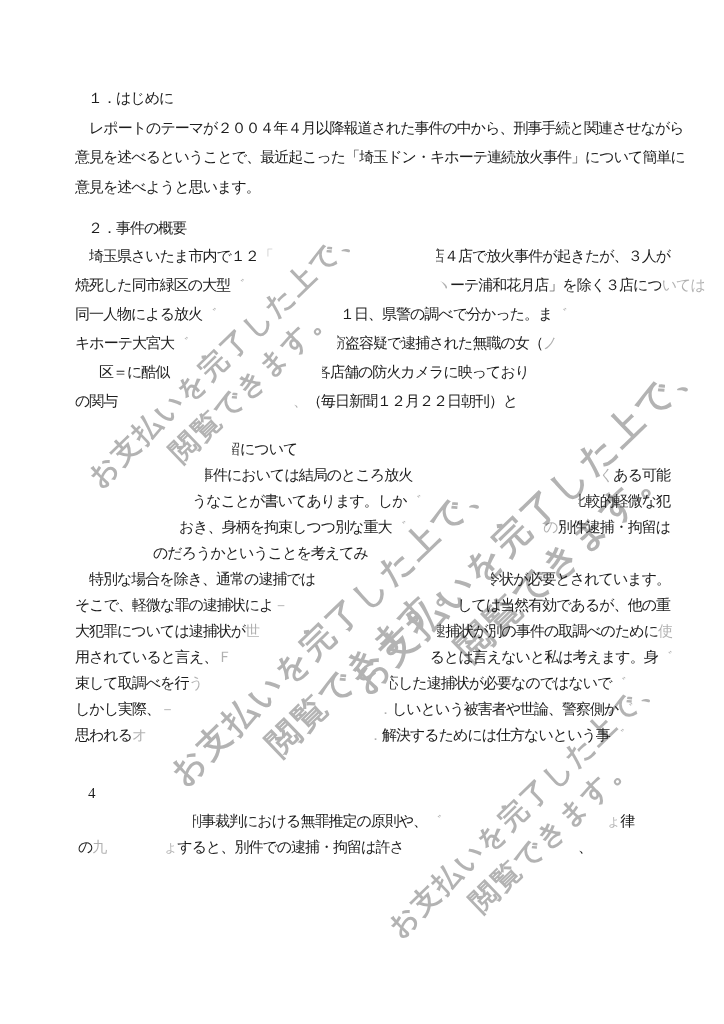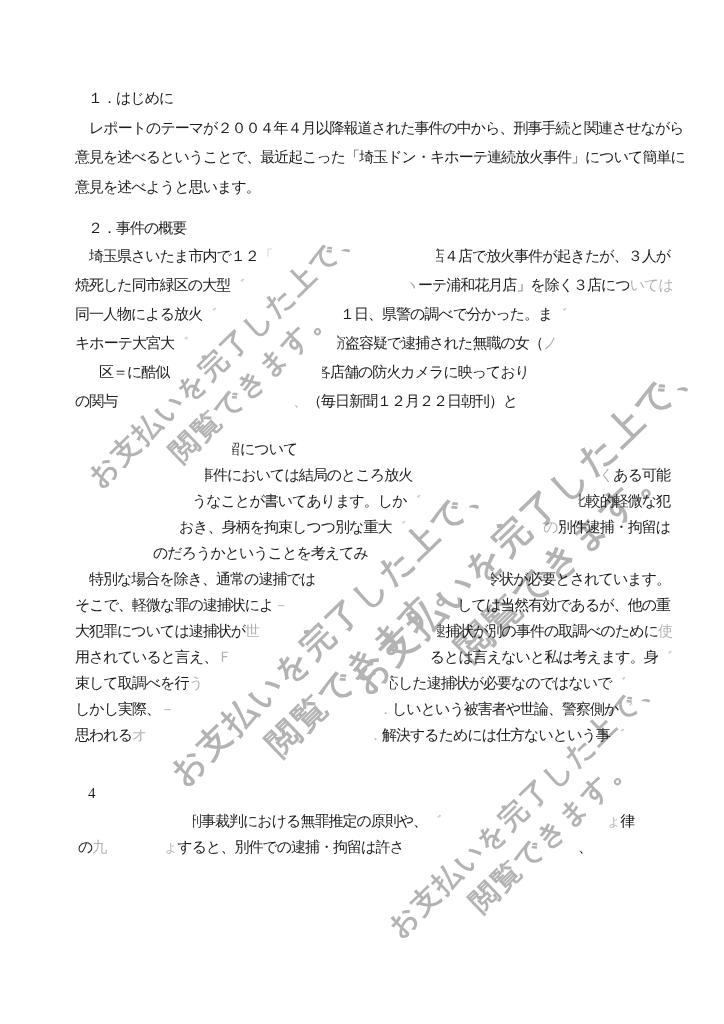--- a/index.html
+++ b/index.html
@@ -48,21 +48,21 @@
   <div class="ln" style="top:219px;">
     <span class="fg" style="left:88px;">２．事件の概要</span>
   </div>
 
   <div class="ln" style="top:247px;padding-left:20px;">
     <span class="fg" style="left:75px;"><span>　埼玉県さいたま市内で１２</span><span class="faint">「</span></span>
     <span class="fg" style="right:54px;"><span class="cut">店</span><span>４店で放火事件が起きたが、３人が</span></span>
   </div>
   <div class="ln" style="top:276px;">
     <span class="fg" style="left:75px;"><span>焼死した同市緑区の大型</span><span class="faint">゛</span></span>
-    <span class="fg" style="left:404px;"><span class="faint">ヽ</span><span>ーテ浦和花月店」を除く３店につ</span><span class="faint">いては</span></span>
+    <span class="fg" style="left:436px;"><span class="faint">ヽ</span><span>ーテ浦和花月店」を除く３店につ</span><span class="faint">いては</span></span>
   </div>
   <div class="ln" style="top:305px;">
     <span class="fg" style="left:75px;"><span>同一人物による放火</span><span class="faint">゛</span></span>
     <span class="fg" style="left:340px;"><span>１日、県警の調べで分かった。ま</span><span class="faint">゛</span></span>
   </div>
   <div class="ln" style="top:334px;">
     <span class="fg" style="left:75px;"><span>キホーテ大宮大</span><span class="faint">゛</span></span>
     <span class="fg" style="left:337px;"><span class="cut">窃</span><span>盗容疑で逮捕された無職の女（</span><span class="faint">ノ</span></span>
   </div>
   <div class="ln" style="top:363px;margin-left:24px;">

